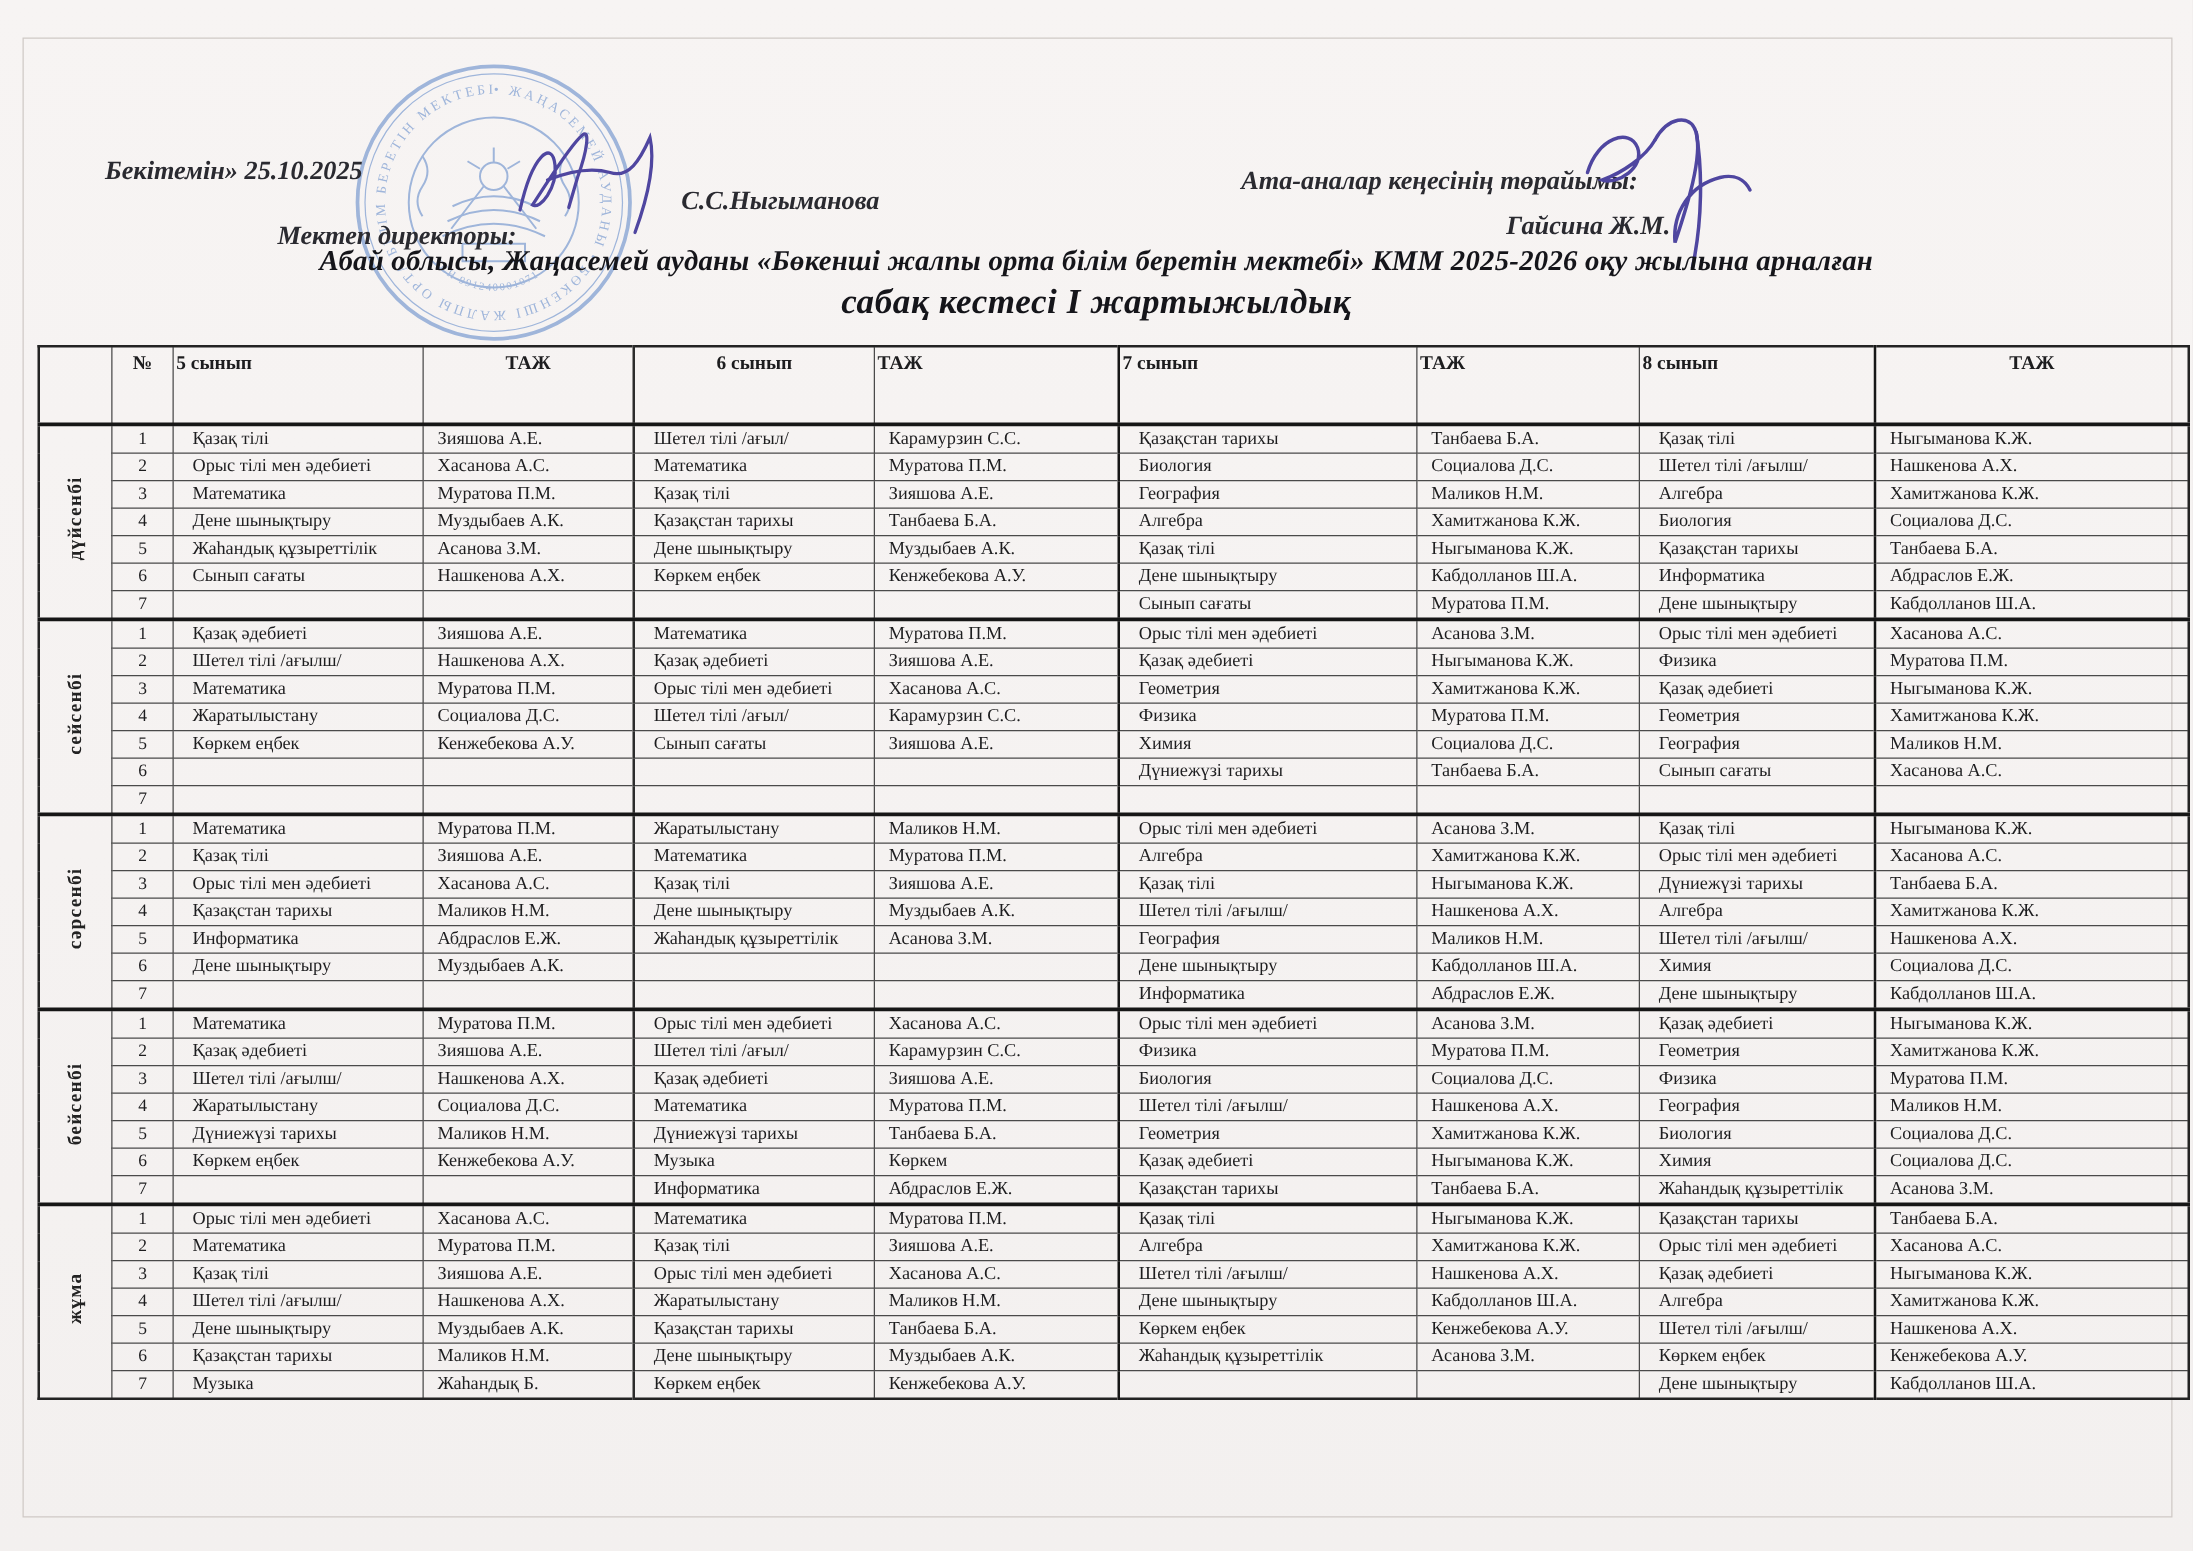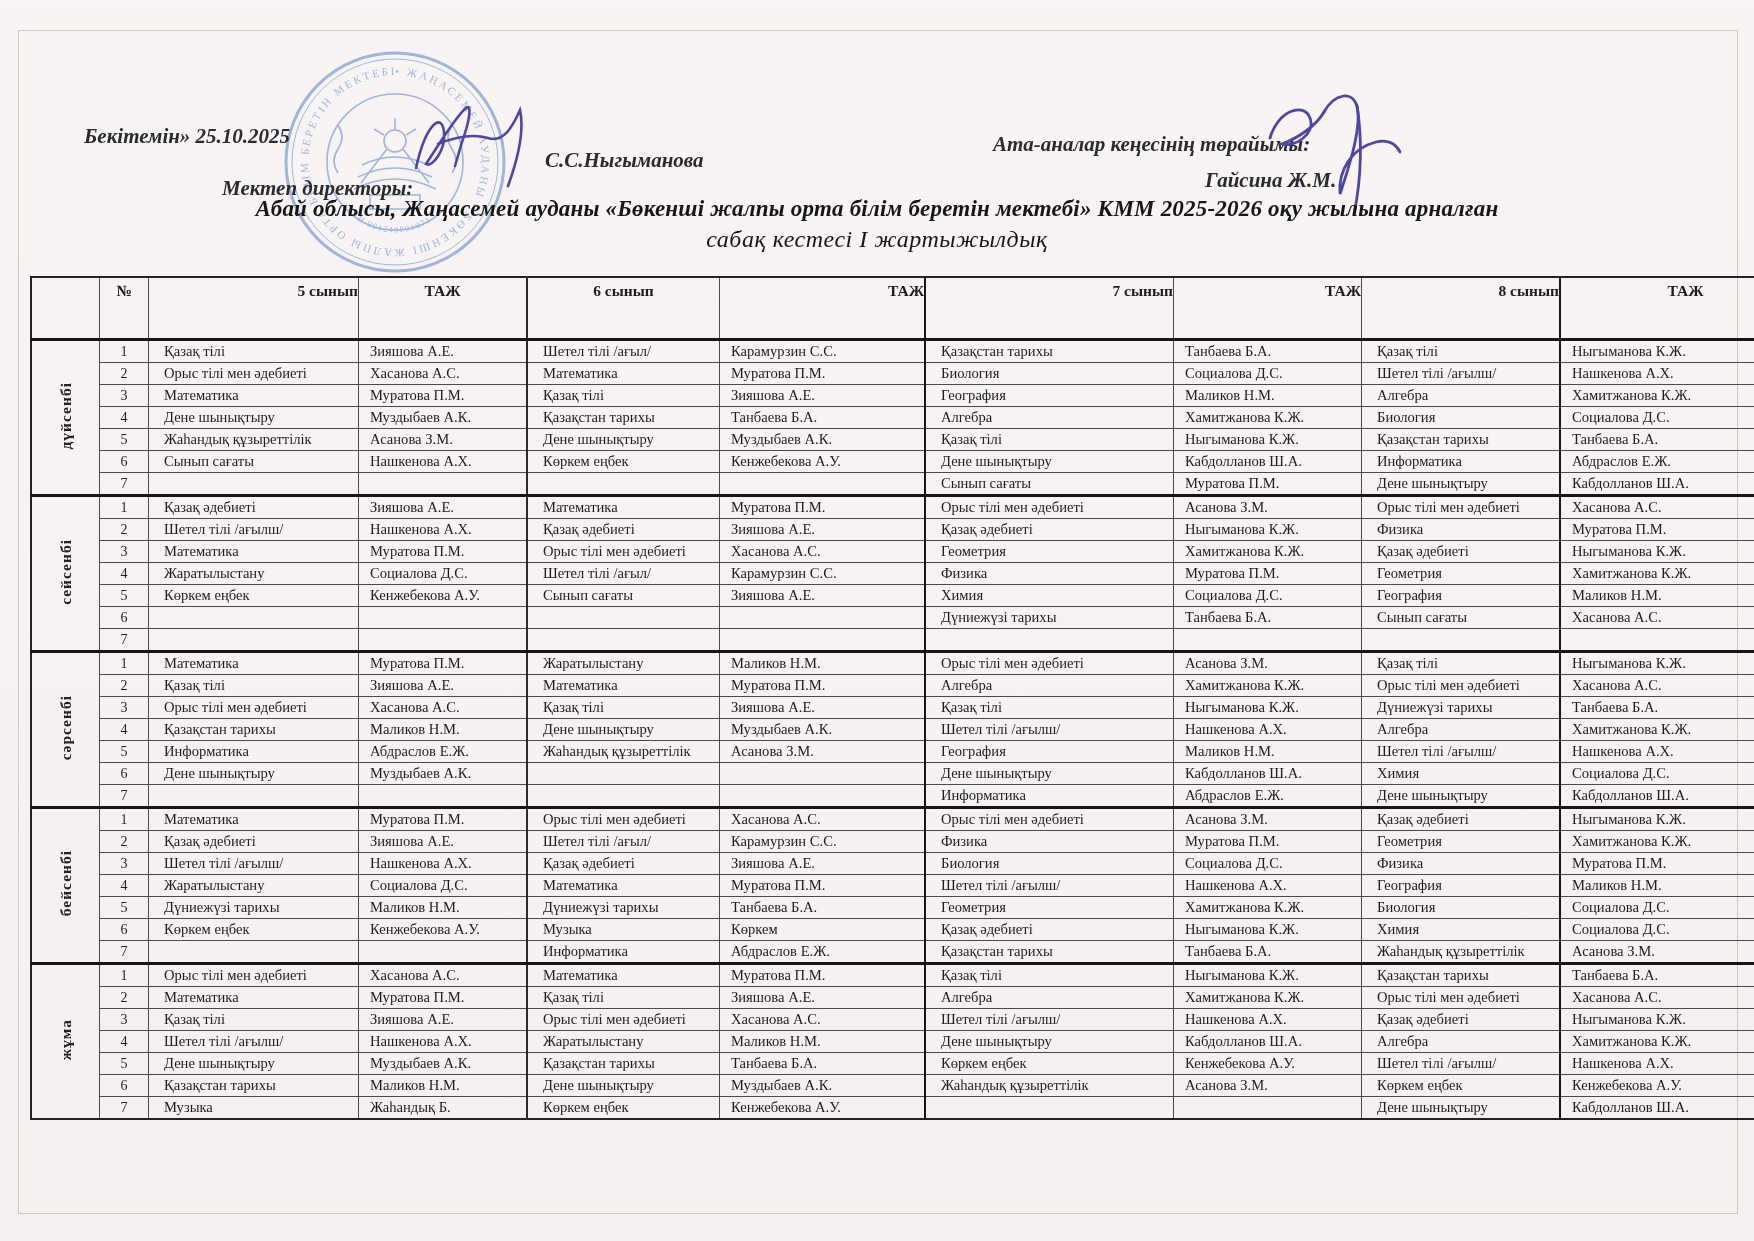--- a/index.html
+++ b/index.html
@@ -13,39 +13,39 @@
     background:linear-gradient(180deg,#f7f4f3 0%,#f5f2f1 55%,#f3f0ef 100%);
   }
   .page-frame{
     position:absolute;left:18px;top:30px;width:1718px;height:1182px;
     border:1px solid #cfc9c6;pointer-events:none;
   }
   .hdr{position:absolute;font-weight:bold;font-style:italic;color:#2a2a30;white-space:nowrap;}
   .hdr-sm{font-size:21px;}
   .title-wrap{position:absolute;left:0;right:0;top:196px;text-align:center;color:#15151a;}
   .title-l1{font-weight:bold;font-style:italic;font-size:23px;letter-spacing:.2px;}
-  .title-l2{font-weight:normal;font-style:italic;font-size:24px;margin-top:4px;letter-spacing:.5px;}
+  .title-l2{font-weight:bold;font-style:italic;font-size:28px;margin-top:4px;letter-spacing:.5px;}
   .sig{position:absolute;}
   .stamp{position:absolute;left:278px;top:45px;opacity:.62;filter:blur(.4px);}
 
   table.tt{
     position:absolute;left:30px;top:276px;width:1694px;
     border-collapse:collapse;table-layout:fixed;
     border:2px solid #232323;
     background:transparent;
   }
   .tt th,.tt td{
     border:1px solid #4a4a4a;
     font-size:14.6px;color:#1d1d1f;
     white-space:nowrap;overflow:hidden;
     height:21px;padding:0;
   }
   .tt thead th{
     height:56px;vertical-align:top;padding-top:4px;
-    font-weight:bold;font-size:15.5px;text-align:right;padding-left:12px;
+    font-weight:bold;font-size:15.5px;text-align:left;padding-left:2px;
   }
   .tt thead th.h0{text-align:center;padding-left:0;}
   .tt thead th.h2,.tt thead th.h3,.tt thead th.h8{text-align:center;padding-left:0;}
   .tt tbody{border-top:3px solid #161616;}
   .tt td.num{text-align:center;font-size:14px;}
   .tt td.subject{padding-left:15px;}
   .tt td.teacher{padding-left:11px;}
   .tt .v2{border-left-width:2px;border-left-color:#2c2c2c;}
   .tt .v4{border-left:2.5px solid #161616;}
   .tt td.day-cell{vertical-align:middle;text-align:center;border-right-width:1.5px;}

